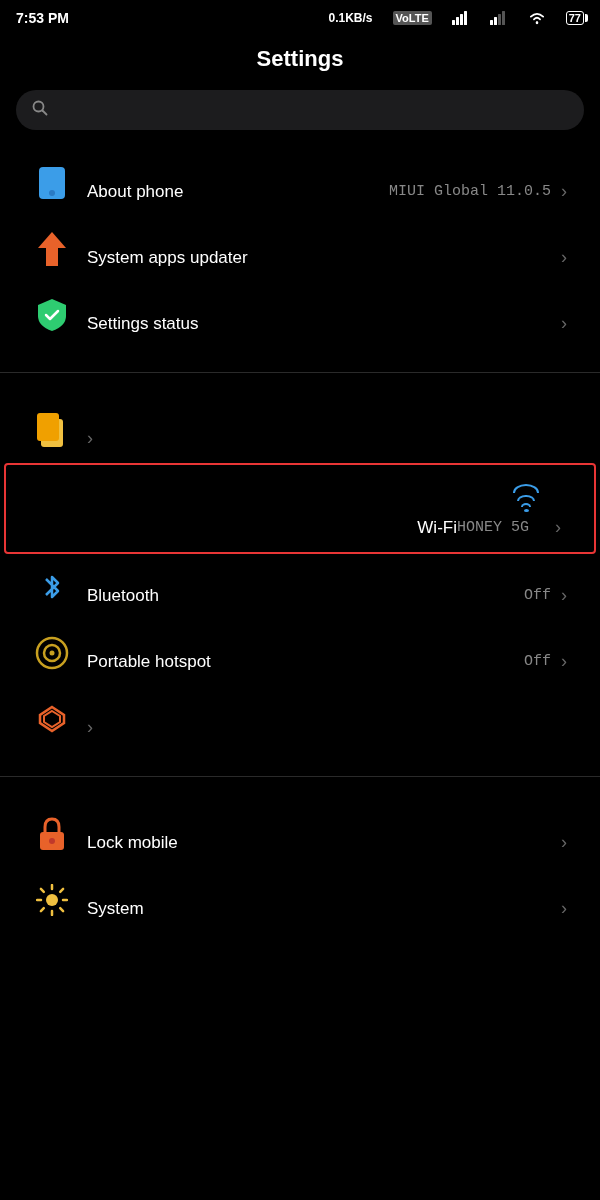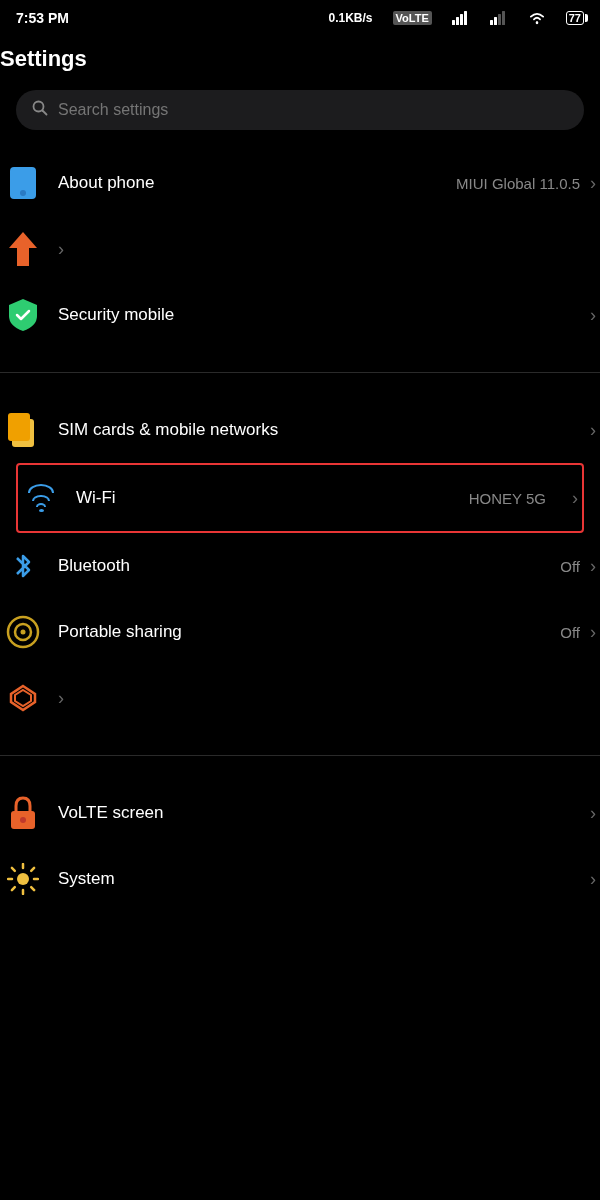--- a/index.html
+++ b/index.html
@@ -47,20 +47,21 @@
       top: 50%;
       transform: translateY(-50%);
       width: 3px;
       height: 8px;
       background: #fff;
       border-radius: 0 2px 2px 0;
     }
 
     
     .page-title {
+      text-align: center;
       font-size: 22px;
       font-weight: 600;
       padding: 14px 0 18px;
     }
 
     
     .search-bar {
       margin: 0 16px 20px;
       background: #1c1c1e;
       border-radius: 28px;
@@ -85,22 +86,22 @@
     
     .divider {
       height: 1px;
       background: #2a2a2a;
       margin: 4px 0;
     }
 
     
     .settings-item {
       display: flex;
-      align-items: center;
-      padding: 14px 4px;
+      align-items: flex-end;
+      padding: 14px 33px;
       cursor: pointer;
       position: relative;
       min-height: 64px;
     }
 
     .item-icon {
       width: 38px;
       height: 38px;
       display: flex;
       align-items: center;
@@ -118,32 +119,34 @@
     }
     .item-label {
       font-size: 17px;
       font-weight: 400;
       color: #fff;
     }
     .item-value {
       font-size: 15px;
       color: #888;
       margin-right: 6px;
+      font-family: Liberation Mono, monospace;
     }
     .chevron {
       color: #666;
       font-size: 18px;
       font-weight: 300;
     }
 
     
     .wifi-row {
       border: 2.5px solid #e83535;
-      margin: 0 16px;
+      margin: 0 4px;
       border-radius: 4px;
+      flex-direction: column;
     }
 
     
     
     .icon-phone {
       width: 26px;
       height: 32px;
       background: #3b9de8;
       border-radius: 4px;
       position: relative;
@@ -226,21 +229,20 @@
 
 <h1 class="page-title">Settings</h1>
 
 <div class="search-bar">
   <span class="search-icon-wrap">
     <svg width="16" height="16" viewBox="0 0 16 16" fill="none">
       <circle cx="6.5" cy="6.5" r="5" stroke="#888" stroke-width="1.8"></circle>
       <line x1="10.5" y1="10.5" x2="14.5" y2="14.5" stroke="#888" stroke-width="1.8" stroke-linecap="round"></line>
     </svg>
   </span>
-  <input type="text" placeholder="Search settings" style="">
 </div>
 
 <div class="settings-item">
   <div class="item-icon">
     <div class="icon-phone"></div>
   </div>
   <div class="item-content">
     <span class="item-label">About phone</span>
     <div style="display:flex;align-items:center;gap:4px;">
       <span class="item-value">MIUI Global 11.0.5</span>
@@ -249,50 +251,50 @@
   </div>
 </div>
 
 <div class="settings-item">
   <div class="item-icon">
     <svg width="28" height="34" viewBox="0 0 28 34">
       <polygon points="14,0 28,16 20,16 20,34 8,34 8,16 0,16" fill="#e8622a"></polygon>
     </svg>
   </div>
   <div class="item-content">
+    <span class="item-label">System apps updater</span>
     <span class="chevron">›</span>
   </div>
 </div>
 
 <div class="settings-item">
   <div class="item-icon">
     <svg width="30" height="34" viewBox="0 0 30 34">
       <path d="M15 1 L29 7 L29 18 Q29 28 15 33 Q1 28 1 18 L1 7 Z" fill="#2ecc71"></path>
       <path d="M9 17 L13 21 L21 13" stroke="#fff" stroke-width="2.5" fill="none" stroke-linecap="round" stroke-linejoin="round"></path>
     </svg>
   </div>
   <div class="item-content">
-    <span class="item-label">Security mobile</span>
+    <span class="item-label">Settings status</span>
     <span class="chevron">›</span>
   </div>
 </div>
 
 <div class="section-gap"></div>
 <div class="divider"></div>
 <div class="section-gap"></div>
 
 <div class="settings-item">
   <div class="item-icon">
     <svg width="30" height="34" viewBox="0 0 30 34">
       <rect x="4" y="6" width="22" height="28" rx="3" fill="#f0c040"></rect>
       <rect x="0" y="0" width="22" height="28" rx="3" fill="#f0a000"></rect>
     </svg>
   </div>
   <div class="item-content">
-    <span class="item-label">SIM cards &amp; mobile networks</span>
     <span class="chevron">›</span>
   </div>
 </div>
 
 <div class="settings-item wifi-row">
   <div class="item-icon">
     <div class="icon-wifi">
       <div class="wifi-arc wifi-arc-1"></div>
       <div class="wifi-arc wifi-arc-2"></div>
       <div class="wifi-arc wifi-arc-3"></div>
@@ -325,21 +327,21 @@
 
 <div class="settings-item">
   <div class="item-icon">
     <svg width="34" height="34" viewBox="0 0 34 34">
       <circle cx="17" cy="17" r="15" stroke="#c8a020" stroke-width="2.5" fill="none"></circle>
       <circle cx="17" cy="17" r="8" stroke="#c8a020" stroke-width="2.5" fill="none"></circle>
       <circle cx="17" cy="17" r="2.5" fill="#c8a020"></circle>
     </svg>
   </div>
   <div class="item-content">
-    <span class="item-label">Portable sharing</span>
+    <span class="item-label">Portable hotspot</span>
     <div style="display:flex;align-items:center;gap:4px;">
       <span class="item-value">Off</span>
       <span class="chevron">›</span>
     </div>
   </div>
 </div>
 
 <div class="settings-item">
   <div class="item-icon">
     <svg width="32" height="32" viewBox="0 0 32 32">
@@ -358,21 +360,21 @@
 
 <div class="settings-item">
   <div class="item-icon">
     <svg width="28" height="34" viewBox="0 0 28 34">
       <rect x="2" y="15" width="24" height="18" rx="3" fill="#e8622a"></rect>
       <path d="M7 15 L7 10 Q7 2 14 2 Q21 2 21 10 L21 15" stroke="#e8622a" stroke-width="3" fill="none" stroke-linecap="round"></path>
       <circle cx="14" cy="24" r="3" fill="#c0392b"></circle>
     </svg>
   </div>
   <div class="item-content">
-    <span class="item-label">VoLTE screen</span>
+    <span class="item-label">Lock mobile</span>
     <span class="chevron">›</span>
   </div>
 </div>
 
 <div class="settings-item">
   <div class="item-icon">
     <svg width="32" height="32" viewBox="0 0 32 32">
       <circle cx="16" cy="16" r="6" fill="#f0c040"></circle>
       <line x1="16" y1="1" x2="16" y2="5" stroke="#f0c040" stroke-width="2.5" stroke-linecap="round"></line>
       <line x1="16" y1="27" x2="16" y2="31" stroke="#f0c040" stroke-width="2.5" stroke-linecap="round"></line>

